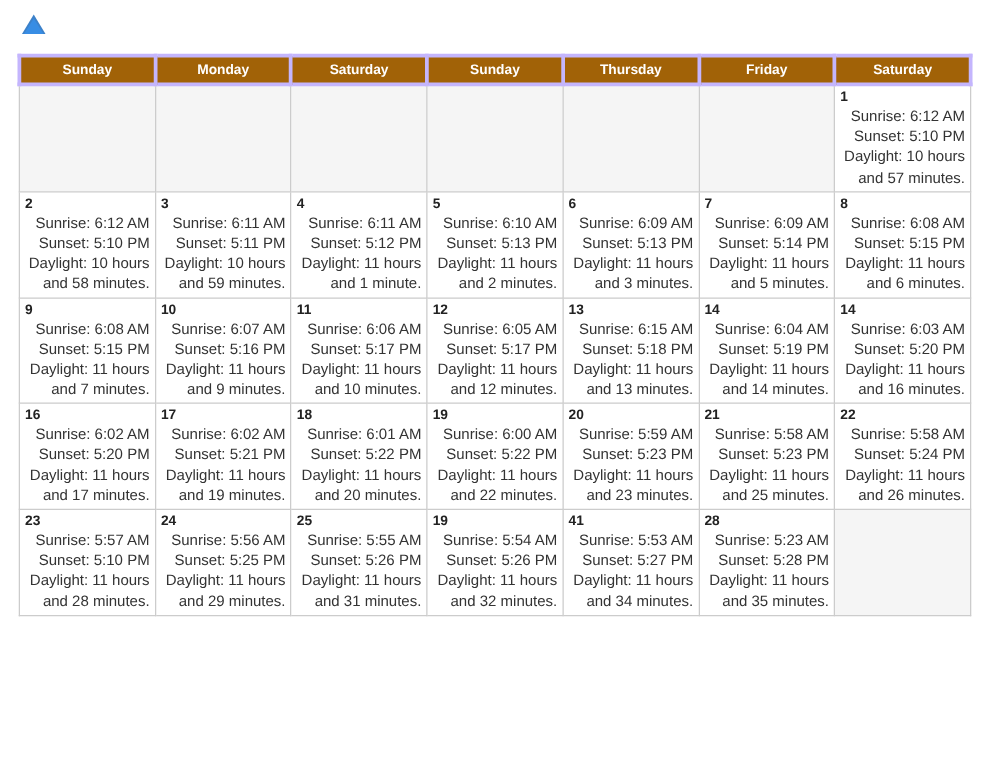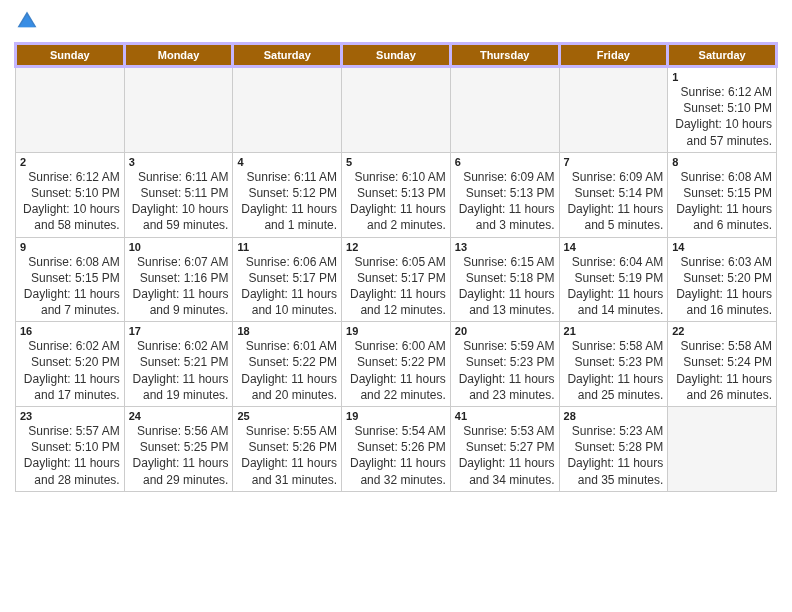--- a/index.html
+++ b/index.html
@@ -190,21 +190,21 @@
         <tr>
           <td>
             <div class="day-num">9</div>
             <div class="day-info">Sunrise: 6:08 AM
 Sunset: 5:15 PM
 Daylight: 11 hours and 7 minutes.</div>
           </td>
           <td>
             <div class="day-num">10</div>
             <div class="day-info">Sunrise: 6:07 AM
-Sunset: 1:16 PM
+Sunset: 5:16 PM
 Daylight: 11 hours and 9 minutes.</div>
           </td>
           <td>
             <div class="day-num">11</div>
             <div class="day-info">Sunrise: 6:06 AM
 Sunset: 5:17 PM
 Daylight: 11 hours and 10 minutes.</div>
           </td>
           <td>
             <div class="day-num">12</div>

